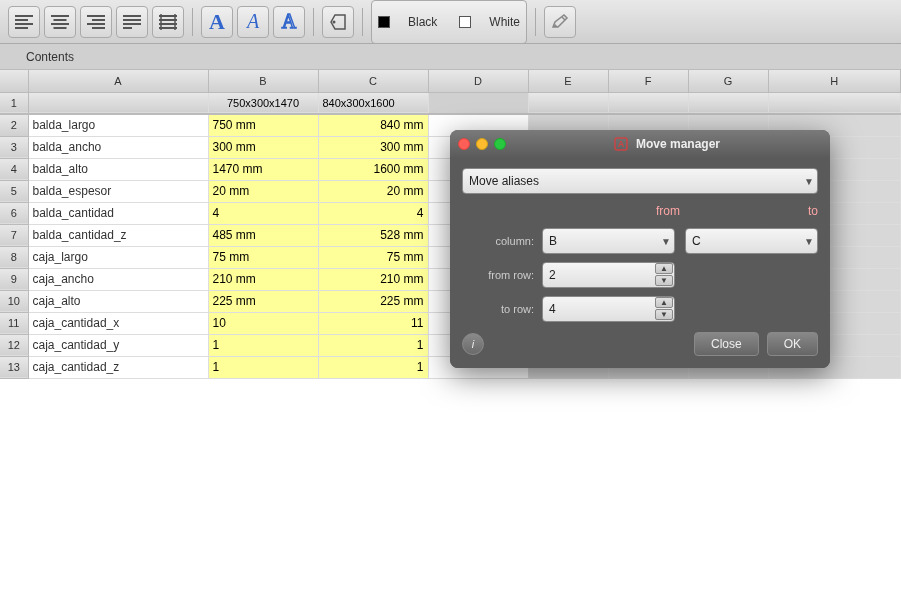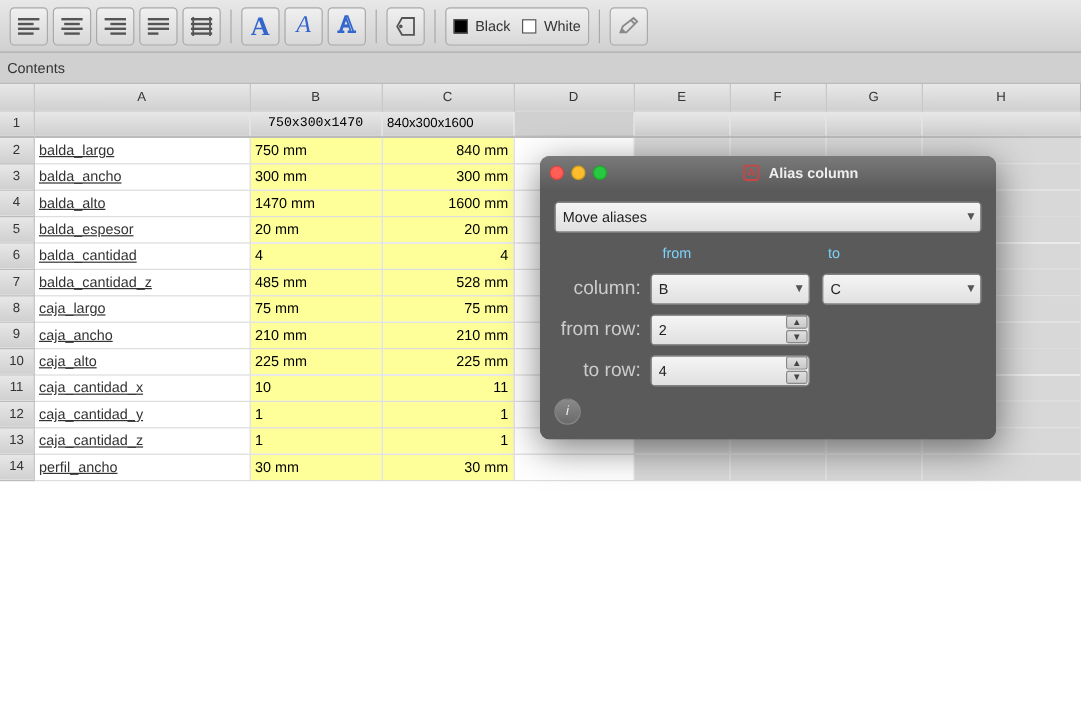--- a/index.html
+++ b/index.html
@@ -23,26 +23,26 @@
       display: flex; align-items: center; justify-content: center;
       cursor: pointer;
       font-size: 14px;
     }
     .toolbar-separator {
       width: 1px; height: 28px;
       background: #aaa;
       margin: 0 4px;
     }
     .toolbar-color-group {
-      display: flex; align-items: center; gap: 4px;
+      display: flex; align-items: center; gap: 16px;
       background: linear-gradient(to bottom, #f0f0f0, #d8d8d8);
       border: 1px solid #aaa;
       border-radius: 4px;
       padding: 2px 6px;
-      height: 32px;
+      height: 44px;
     }
     .color-checkbox { width: 12px; height: 12px; border: 1px solid #555; display: inline-block; margin-right: 2px; }
     .color-black { background: #000; }
     .color-white { background: #fff; }
     .font-A { font-size: 22px; font-weight: bold; color: #3366cc; }
     .tag-btn {
       width: 32px; height: 32px;
       background: linear-gradient(to bottom, #f0f0f0, #d8d8d8);
       border: 1px solid #aaa;
       border-radius: 4px;
@@ -57,21 +57,21 @@
       display: flex; align-items: center; justify-content: center;
       font-size: 16px; cursor: pointer;
     }
 
     
     #contents-bar {
       height: 26px;
       background: #d0d0d0;
       border-bottom: 1px solid #bbb;
       display: flex; align-items: center;
-      padding: 0 6px;
+      padding: 0 26px;
       font-size: 12px; color: #333;
     }
 
     
     #spreadsheet {
       background: #fff;
       position: relative;
       height: calc(605px - 44px - 26px);
       overflow: hidden;
     }
@@ -103,21 +103,21 @@
     }
     td {
       border-right: 1px solid #ddd;
       border-bottom: 1px solid #ddd;
       padding: 2px 4px;
       height: 22px;
       font-size: 12px;
       white-space: nowrap;
       overflow: hidden;
     }
-    .cell-a { background: #fff; color: #333; font-weight: normal; text-decoration: underline; }
+    .cell-a { background: #fff; color: #333; font-weight: normal; }
     .cell-b { background: #ffff99; text-align: left; }
     .cell-c { background: #ffff99; text-align: right; }
     .cell-d { background: #fff; }
     .cell-empty { background: #d8d8d8; }
     .header-row td { background: linear-gradient(to bottom, #e8e8e8, #d0d0d0); text-align: center; font-weight: normal; font-size: 11px; border-bottom: 2px solid #bbb; }
     .row-num { width: 28px; }
 
     
     #dialog-overlay {
       position: absolute;
@@ -174,27 +174,27 @@
     }
     .dropdown-arrow {
       position: absolute; right: 4px; top: 50%; transform: translateY(-50%);
       font-size: 10px; color: #555; pointer-events: none;
     }
 
     .from-to-row {
       display: flex; gap: 10px; margin-bottom: 8px;
     }
     .from-to-label {
-      flex: 1; text-align: left; font-size: 12px; color: #7dd3fc; padding-bottom: 2px;
+      flex: 1; text-align: right; font-size: 12px; color: #fca5a5; padding-bottom: 2px;
     }
     .field-row {
       display: flex; align-items: center; margin-bottom: 8px;
     }
     .field-label {
-      color: #ccc; font-size: 16px;
+      color: #ccc; font-size: 11px;
       width: 80px; text-align: right; padding-right: 8px;
     }
     .field-inputs {
       flex: 1; display: flex; gap: 10px;
     }
     .spinner-wrapper {
       position: relative; flex: 1;
     }
     .spinner-wrapper input {
       width: 100%; height: 26px;
@@ -369,21 +369,21 @@
         <td class="col-header">C</td>
         <td class="col-header">D</td>
         <td class="col-header">E</td>
         <td class="col-header">F</td>
         <td class="col-header">G</td>
         <td class="col-header">H</td>
       </tr>
       <tr class="header-row">
         <td class="row-header">1</td>
         <td class="cell-a"></td>
-        <td class="cell-b" style="background:linear-gradient(to bottom, #e8e8e8, #d0d0d0);text-align:center;font-family:Liberation Mono, monospace;">750x300x1470</td>
+        <td class="cell-b" style="background:linear-gradient(to bottom, #e8e8e8, #d0d0d0);text-align:center;">750x300x1470</td>
         <td class="cell-c" style="background:linear-gradient(to bottom, #e8e8e8, #d0d0d0);text-align:left;">840x300x1600</td>
         <td class="cell-empty" style="background:#d0d0d0;"></td>
         <td class="cell-empty"></td>
         <td class="cell-empty"></td>
         <td class="cell-empty"></td>
         <td class="cell-empty"></td>
       </tr>
     </thead>
     <tbody id="spreadsheet-body">
     <tr>
@@ -511,46 +511,35 @@
           <td class="row-header">13</td>
           <td class="cell-a">caja_cantidad_z</td>
           <td class="cell-b">1</td>
           <td class="cell-c">1</td>
           <td class="cell-d"></td>
           <td class="cell-empty"></td>
           <td class="cell-empty"></td>
           <td class="cell-empty"></td>
           <td class="cell-empty"></td>
         </tr>
-        <tr>
-          <td class="row-header">14</td>
-          <td class="cell-a">perfil_ancho</td>
-          <td class="cell-b">30 mm</td>
-          <td class="cell-c">30 mm</td>
-          <td class="cell-d"></td>
-          <td class="cell-empty"></td>
-          <td class="cell-empty"></td>
-          <td class="cell-empty"></td>
-          <td class="cell-empty"></td>
-        </tr>
       </tbody>
   </table>
 
   <div id="dialog-overlay">
     <div id="alias-dialog">
       <div class="dialog-titlebar">
         <div class="traffic-red"></div>
         <div class="traffic-yellow"></div>
         <div class="traffic-green"></div>
         <div class="dialog-title">
           <svg width="14" height="14" viewBox="0 0 14 14" style="margin-right:4px;">
               <rect x="1" y="1" width="12" height="12" rx="2" fill="none" stroke="#cc4444" stroke-width="1.5"></rect>
               <text x="7" y="10" text-anchor="middle" font-size="9" fill="#cc4444" font-weight="bold">A</text>
             </svg>
-          <span>Alias column</span>
+          <span>Move manager</span>
         </div>
       </div>
       <div class="dialog-body">
 
         <div class="dropdown-row">
           <div class="dropdown-wrapper">
             <select>
               <option>Move aliases</option>
               <option>Copy aliases</option>
               <option>Delete aliases</option>
@@ -612,17 +601,21 @@
             </div>
             <div class="single-input-wrapper">
             </div>
           </div>
         </div>
 
         <div class="dialog-footer">
           <div class="info-btn">
             <span>i</span>
           </div>
+          <div class="dialog-btns">
+            <button class="btn-close">Close</button>
+            <button class="btn-ok">OK</button>
+          </div>
         </div>
       </div>
     </div>
   </div>
 </div>
 
 </body></html>

